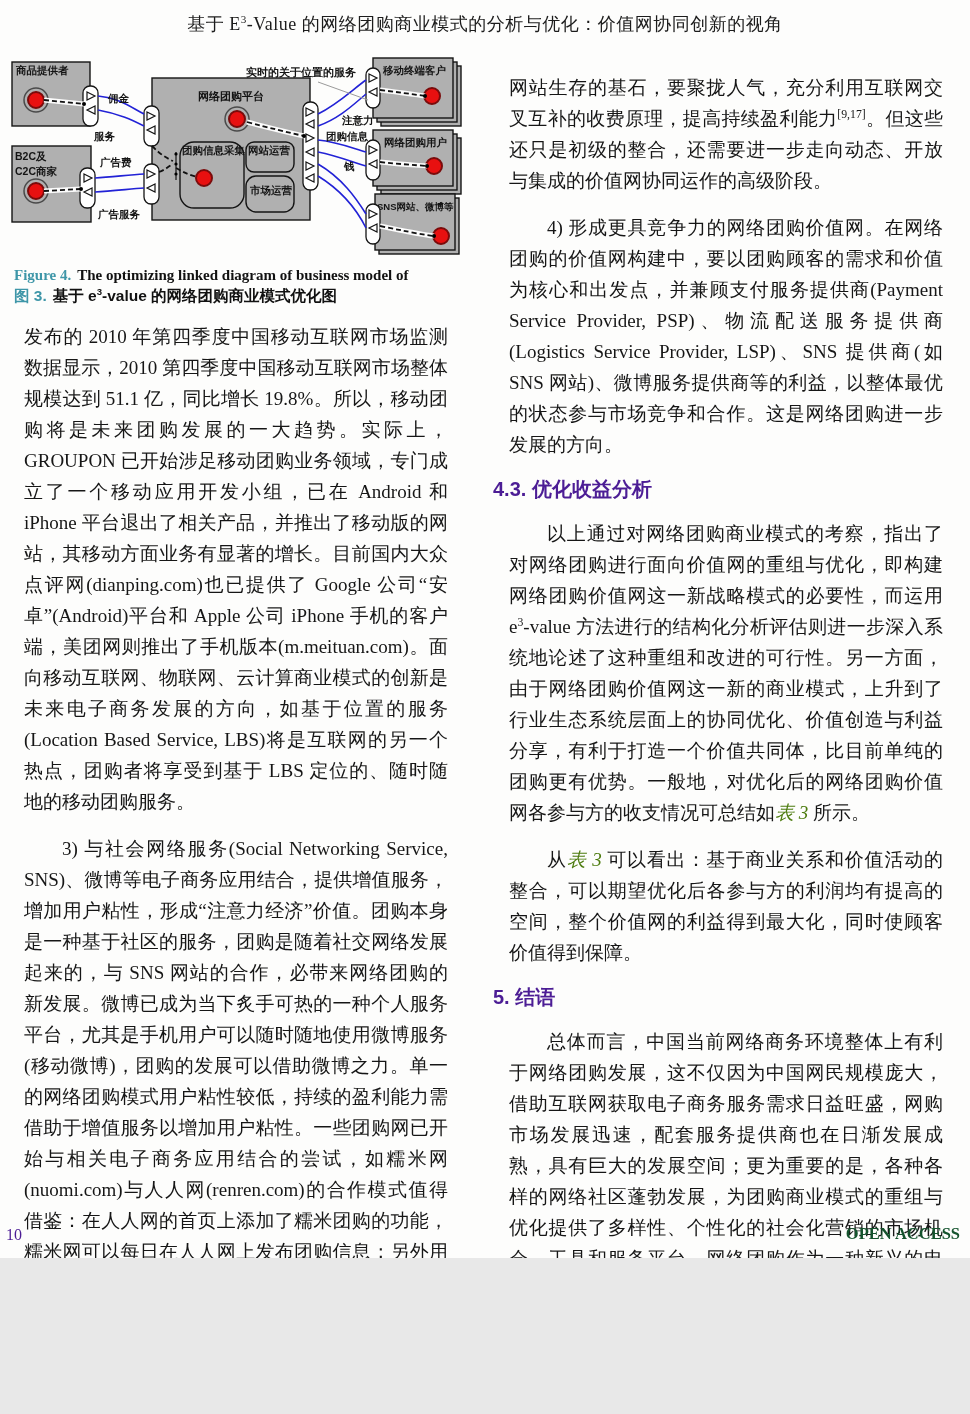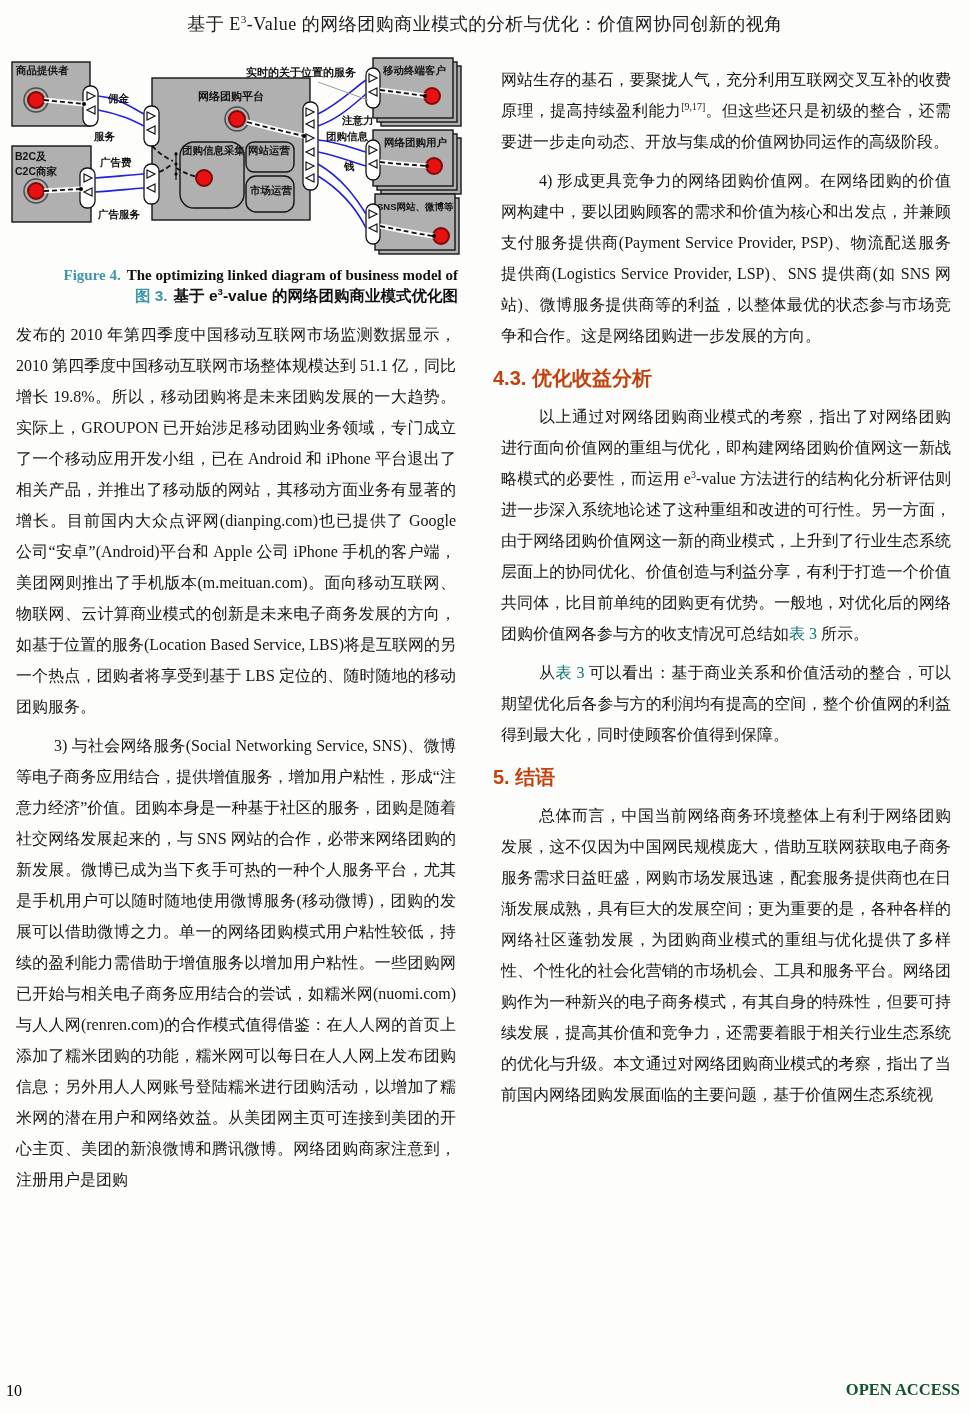--- a/index.html
+++ b/index.html
@@ -1,35 +1,35 @@
 <!DOCTYPE html>
 <html><head>
 <meta charset="utf-8">
 <style>
   html,body{margin:0;padding:0;background:#e8e8e8;}
-  .page{position:relative;width:970px;height:1414px;margin:0 auto;background:#fdfdfc;
+  .page{position:relative;width:970px;height:1258px;margin:0 auto;background:#fdfdfc;
         font-family:"Liberation Serif",serif;color:#161616;overflow:hidden;}
   .header-title{position:absolute;top:12px;left:0;width:100%;text-align:center;
         font-size:18px;color:#1c1c1c;letter-spacing:.5px;}
   .hsup,.sup{vertical-align:super;font-size:.62em;line-height:0;}
   .col{position:absolute;}
   .col-left{left:8px;top:56px;width:456px;}
   .col-right{left:493px;top:56px;width:466px;}
   .figure-wrap{width:456px;}
   .diagram{display:block;}
-  .caption{text-align:right;margin:8px 6px 14px 6px;line-height:19px;}
+  .caption{text-align:left;margin:8px 6px 14px 6px;line-height:19px;}
   .cap-line{font-weight:bold;font-size:15px;color:#111;}
   .cap-label{color:#3e96a8;margin-right:6px;font-weight:bold;}
   .cap-cn{font-family:"Liberation Sans",sans-serif;font-size:15.5px;margin-top:1px;}
-  .para{margin:8px;font-size:16px;line-height:31px;text-align:justify;text-justify:inter-ideograph;}
+  .para{margin:16px;font-size:19px;line-height:31px;text-align:justify;text-justify:inter-ideograph;}
   .para.indent{text-indent:38px;}
-  .teal-ref{color:#0f766e;}
-  .sec-heading{font-family:"Liberation Sans",sans-serif;font-weight:bold;color:#c2410c;
+  .teal-ref{color:#4d7c0f;font-style:italic;}
+  .sec-heading{font-family:"Liberation Sans",sans-serif;font-weight:bold;color:#4c1d95;
         font-size:20px;margin:14px 0 10px 0;line-height:26px;}
-  .footer-left{position:absolute;left:6px;bottom:14px;font-size:16px;color:#000000;}
+  .footer-left{position:absolute;left:6px;bottom:14px;font-size:16px;color:#4c1d95;}
   .footer-right{position:absolute;right:10px;bottom:14px;font-size:16.5px;font-weight:bold;color:#14532d;}
   
   .box{fill:#b0b0b0;stroke:#141414;stroke-width:1.4;}
   .port{fill:#ffffff;stroke:#141414;stroke-width:1.3;}
   .tri{fill:#ffffff;stroke:#141414;stroke-width:1.2;}
   .actor{fill:#e81010;stroke:#7a0b0b;stroke-width:2;}
   .ring{fill:none;stroke:#4a4a4a;stroke-width:1.5;}
   .flow{fill:none;stroke:#2222d6;stroke-width:1.6;}
   .ropeW{fill:none;stroke:#fbfbfb;stroke-width:5;}
   .rope{fill:none;stroke:#111;stroke-width:1.8;stroke-dasharray:5 3;}

